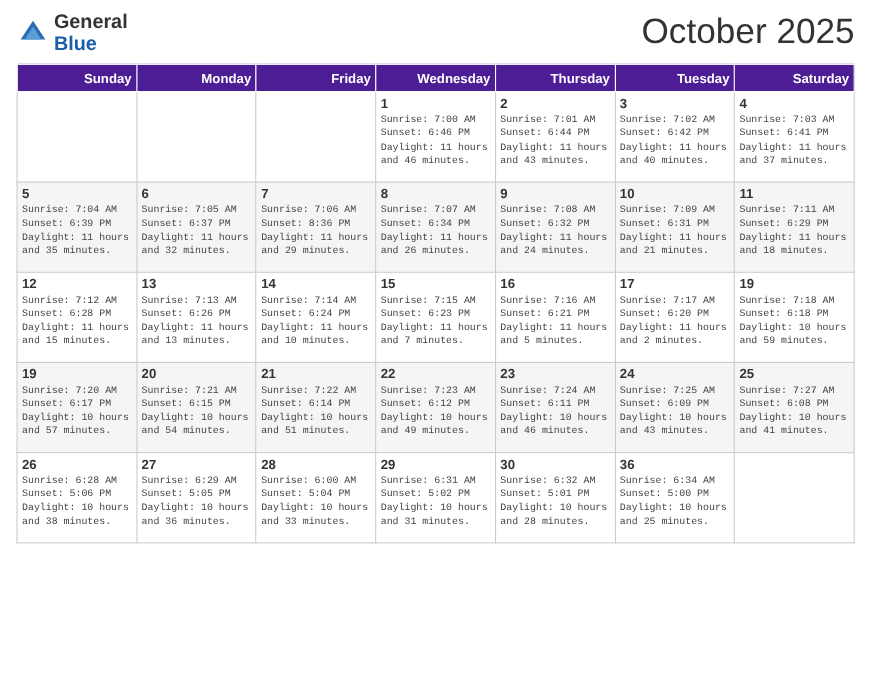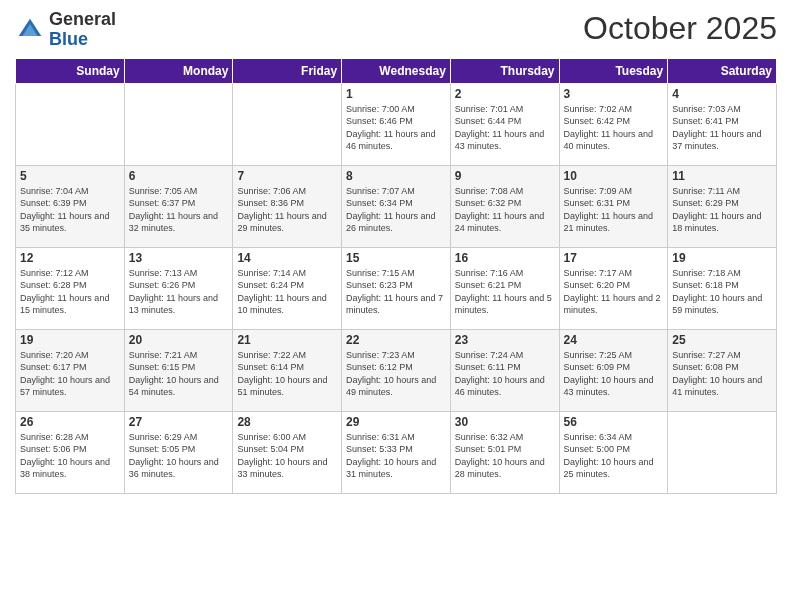--- a/index.html
+++ b/index.html
@@ -78,20 +78,21 @@
       font-size: 12px;
       font-weight: bold;
       color: #333;
       display: block;
       margin-bottom: 2px;
     }
     .day-info {
       font-size: 9px;
       color: #444;
       line-height: 1.4;
+      font-family: Liberation Mono, monospace;
     }
     .empty-cell {
       background: #fff !important;
     }
   </style>
 </head>
 <body>
 
 <div class="container">
   <div class="header-row">
@@ -327,33 +328,33 @@
           <td>
             <span class="day-number">28</span>
             <div class="day-info">Sunrise: 6:00 AM
 Sunset: 5:04 PM
 Daylight: 10 hours
 and 33 minutes.</div>
           </td>
           <td>
             <span class="day-number">29</span>
             <div class="day-info">Sunrise: 6:31 AM
-Sunset: 5:33 PM
+Sunset: 5:02 PM
 Daylight: 10 hours
 and 31 minutes.</div>
           </td>
           <td>
             <span class="day-number">30</span>
             <div class="day-info">Sunrise: 6:32 AM
 Sunset: 5:01 PM
 Daylight: 10 hours
 and 28 minutes.</div>
           </td>
           <td>
-            <span class="day-number">56</span>
+            <span class="day-number">36</span>
             <div class="day-info">Sunrise: 6:34 AM
 Sunset: 5:00 PM
 Daylight: 10 hours
 and 25 minutes.</div>
           </td>
           <td class="empty-cell"></td>
         </tr>
       </tbody>
   </table>
 </div>

